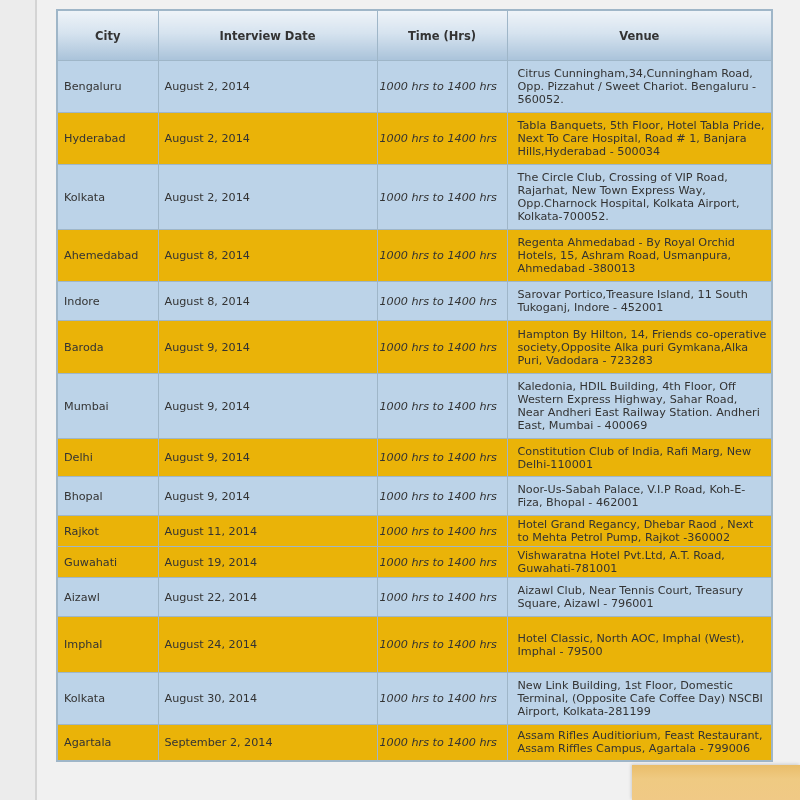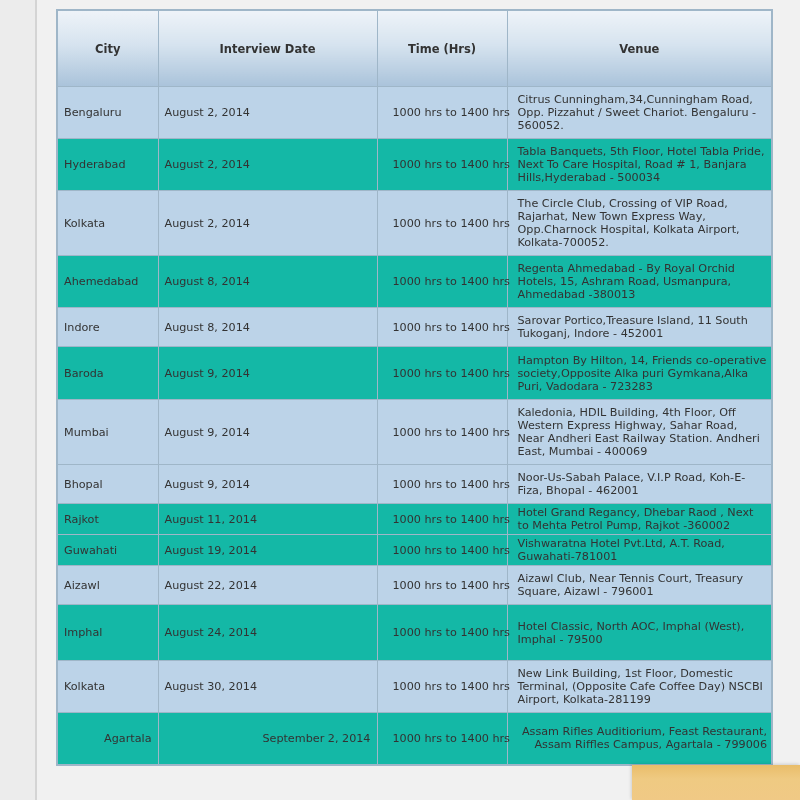--- a/index.html
+++ b/index.html
@@ -30,32 +30,32 @@
   table.schedule col.c3 { width: 130px; }
   table.schedule col.c4 { width: 265px; }
   table.schedule th {
     height: 41px;
     background: linear-gradient(to bottom, #eef3f8 0%, #d6e3ef 45%, #aac3da 100%);
     color: #333;
     font-weight: bold;
     font-size: 11.5px;
     text-align: center;
     border: 1px solid #9fb6c8;
-    padding: 17px;
+    padding: 4px;
   }
   table.schedule td {
     border: 1px solid #9fb6c8;
     padding: 1px 6px;
     vertical-align: middle;
     line-height: 13px;
   }
-  table.schedule td.time { padding-left: 15px; padding-right: 3px; white-space: nowrap; }
+  table.schedule td.time { padding-left: 2px; padding-right: 3px; white-space: nowrap; font-style: italic; }
   table.schedule td.venue { padding: 2px 4px 2px 10px; }
   tr.odd td { background: #bcd3e8; }
-  tr.even td { background: #14b8a6; }
+  tr.even td { background: #eab308; }
   .overlay-box {
     position: absolute; left: 632px; top: 765px; width: 168px; height: 35px;
     background: linear-gradient(to bottom, #e9bd6a 0%, #efca82 40%, #f0c985 100%);
     box-shadow: -1px -1px 3px rgba(0,0,0,0.15);
   }
 </style>
 </head>
 <body>
 
 <div class="page-edge"></div>
@@ -112,20 +112,26 @@
         <td>August 9, 2014</td>
         <td class="time">1000 hrs to 1400 hrs</td>
         <td class="venue">Hampton By Hilton, 14, Friends co-operative society,Opposite Alka puri Gymkana,Alka Puri, Vadodara - 723283</td>
       </tr>
       <tr class="odd" style="height: 65px;">
         <td>Mumbai</td>
         <td>August 9, 2014</td>
         <td class="time">1000 hrs to 1400 hrs</td>
         <td class="venue">Kaledonia, HDIL Building, 4th Floor, Off Western Express Highway, Sahar Road, Near Andheri East Railway Station. Andheri East, Mumbai - 400069</td>
       </tr>
+      <tr class="even" style="height: 38px;">
+        <td>Delhi</td>
+        <td>August 9, 2014</td>
+        <td class="time">1000 hrs to 1400 hrs</td>
+        <td class="venue">Constitution Club of India, Rafi Marg, New Delhi-110001</td>
+      </tr>
       <tr class="odd" style="height: 39px; margin-top: 36px;">
         <td>Bhopal</td>
         <td>August 9, 2014</td>
         <td class="time">1000 hrs to 1400 hrs</td>
         <td class="venue">Noor-Us-Sabah Palace, V.I.P Road, Koh-E-Fiza, Bhopal - 462001</td>
       </tr>
       <tr class="even" style="height: 27px;">
         <td>Rajkot</td>
         <td>August 11, 2014</td>
         <td class="time">1000 hrs to 1400 hrs</td>
@@ -148,21 +154,21 @@
         <td>August 24, 2014</td>
         <td class="time">1000 hrs to 1400 hrs</td>
         <td class="venue">Hotel Classic, North AOC, Imphal (West), Imphal - 79500</td>
       </tr>
       <tr class="odd" style="height: 52px;">
         <td>Kolkata</td>
         <td>August 30, 2014</td>
         <td class="time">1000 hrs to 1400 hrs</td>
         <td class="venue">New Link Building, 1st Floor, Domestic Terminal, (Opposite Cafe Coffee Day) NSCBI Airport, Kolkata-281199</td>
       </tr>
-      <tr class="even" style="height: 52px; text-align: right;">
+      <tr class="even" style="height: 36px;">
         <td>Agartala</td>
         <td>September 2, 2014</td>
         <td class="time">1000 hrs to 1400 hrs</td>
         <td class="venue">Assam Rifles Auditiorium, Feast Restaurant, Assam Riffles Campus, Agartala - 799006</td>
       </tr>
     </tbody>
 </table>
 
 <div class="overlay-box"></div>
 

